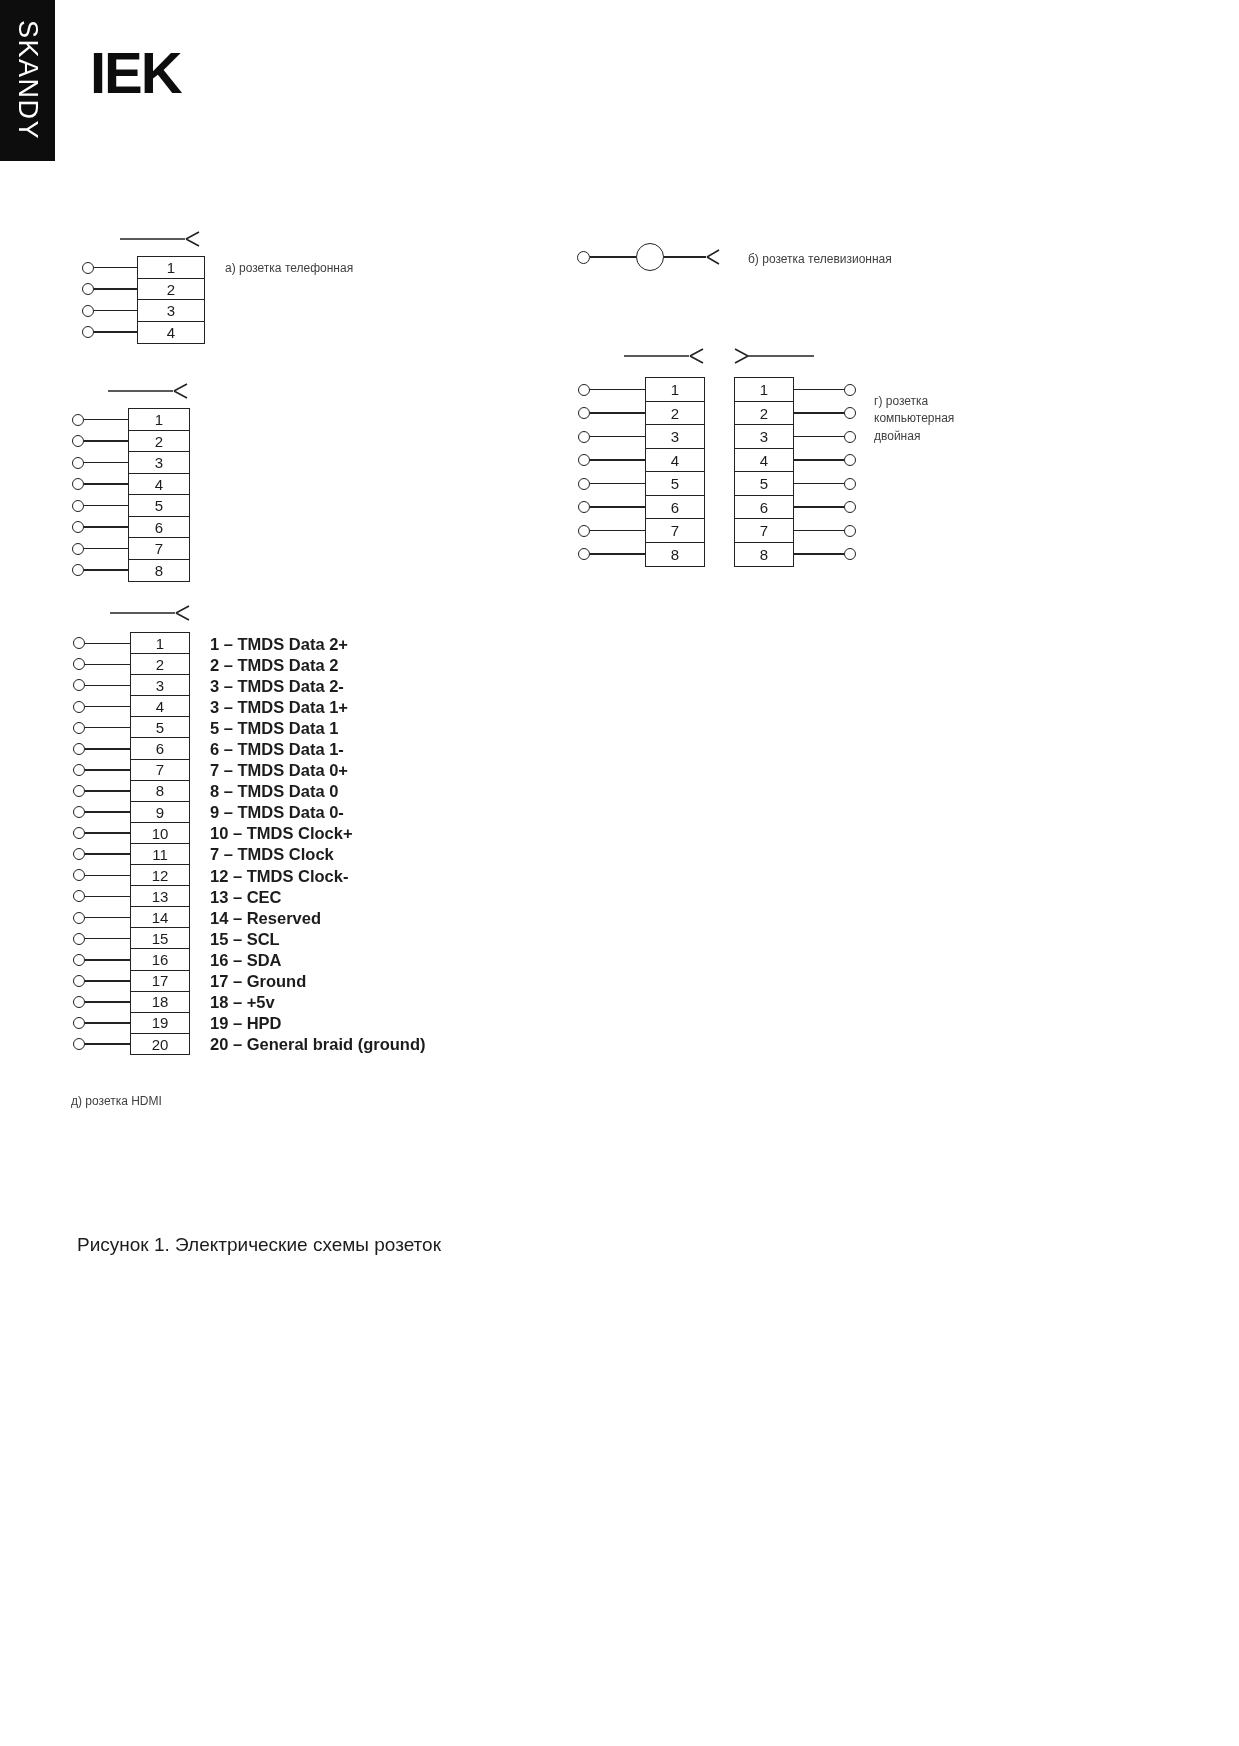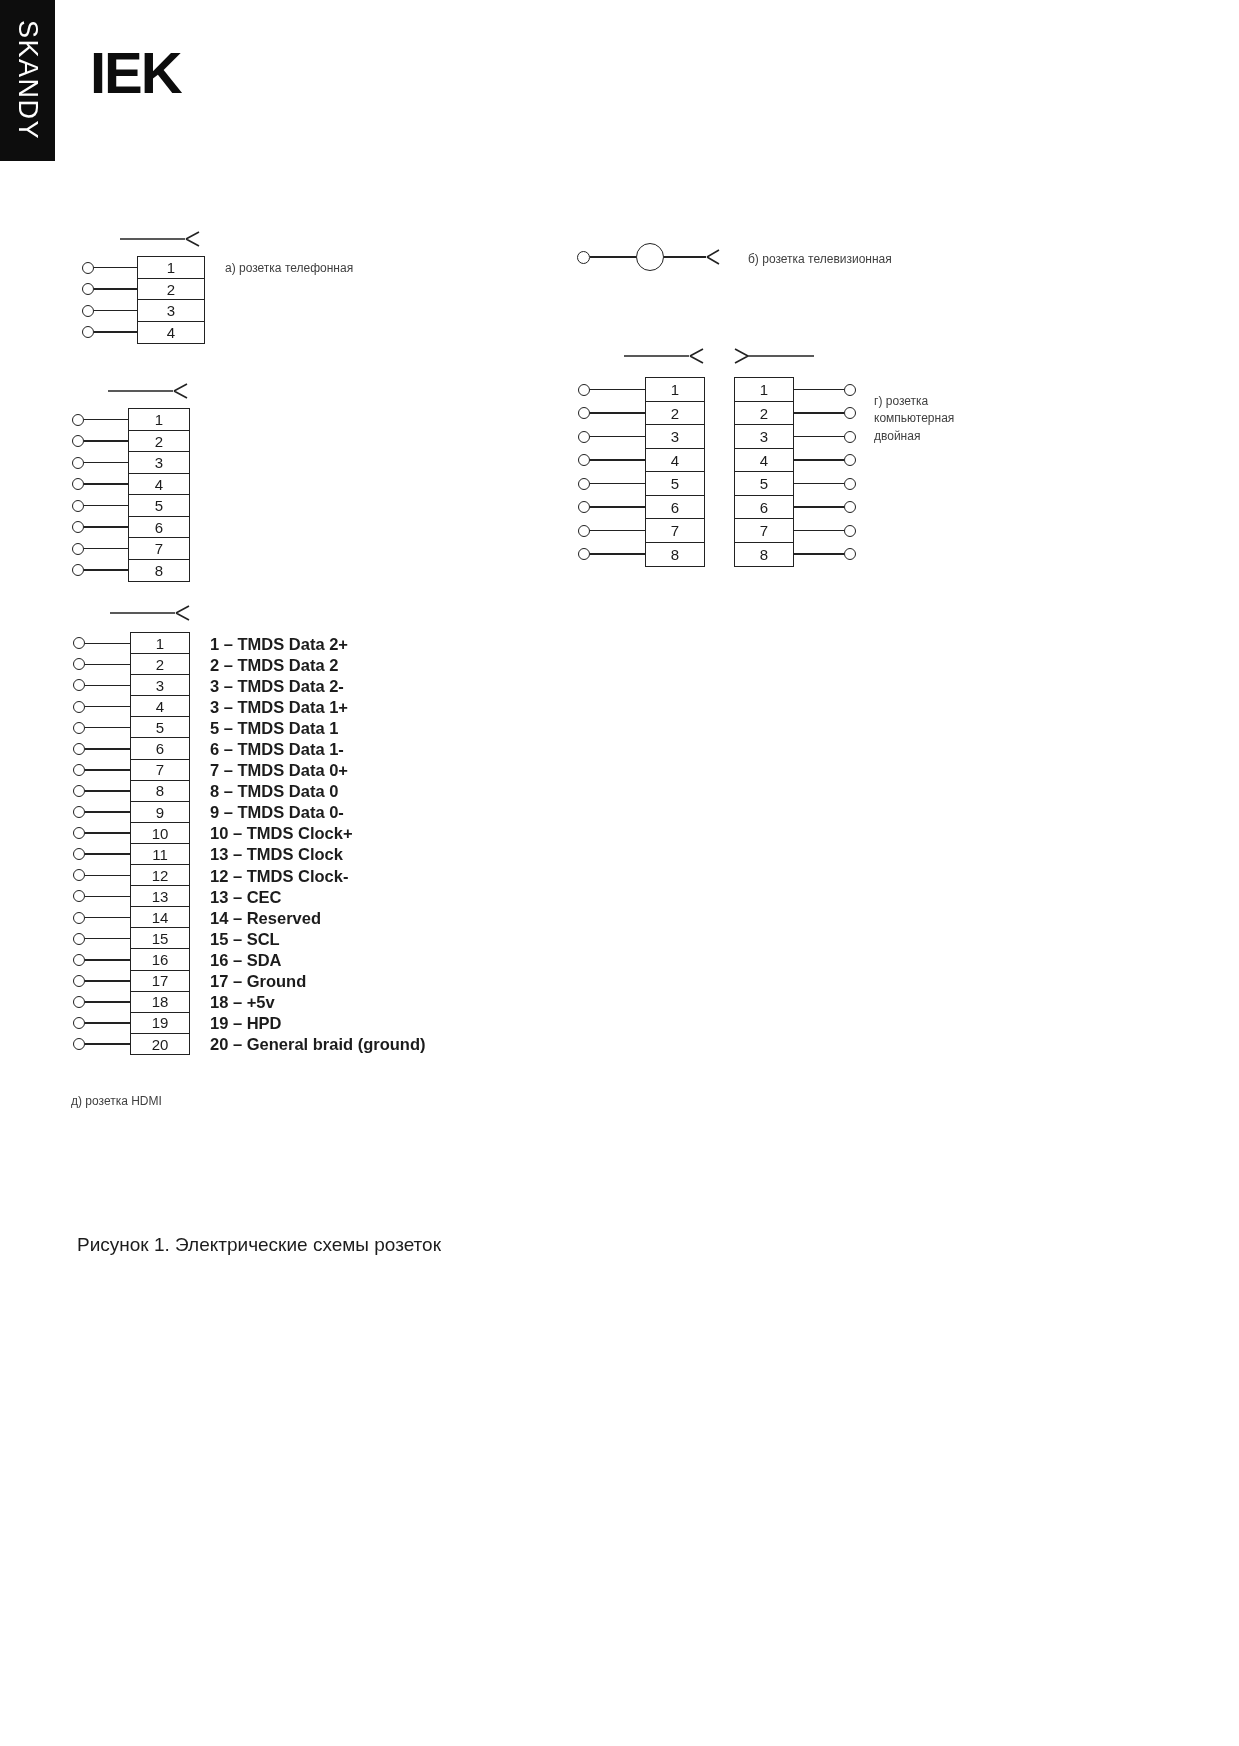--- a/index.html
+++ b/index.html
@@ -335,21 +335,21 @@
       <div class="legend-line">1 – TMDS Data 2+</div>
       <div class="legend-line">2 – TMDS Data 2</div>
       <div class="legend-line">3 – TMDS Data 2-</div>
       <div class="legend-line">3 – TMDS Data 1+</div>
       <div class="legend-line">5 – TMDS Data 1</div>
       <div class="legend-line">6 – TMDS Data 1-</div>
       <div class="legend-line">7 – TMDS Data 0+</div>
       <div class="legend-line">8 – TMDS Data 0</div>
       <div class="legend-line">9 – TMDS Data 0-</div>
       <div class="legend-line">10 – TMDS Clock+</div>
-      <div class="legend-line">13 – TMDS Clock</div>
+      <div class="legend-line">7 – TMDS Clock</div>
       <div class="legend-line">12 – TMDS Clock-</div>
       <div class="legend-line">13 – CEC</div>
       <div class="legend-line">14 – Reserved</div>
       <div class="legend-line">15 – SCL</div>
       <div class="legend-line">16 – SDA</div>
       <div class="legend-line">17 – Ground</div>
       <div class="legend-line">18 – +5v</div>
       <div class="legend-line">19 – HPD</div>
       <div class="legend-line">20 – General braid (ground)</div>
     </div>

